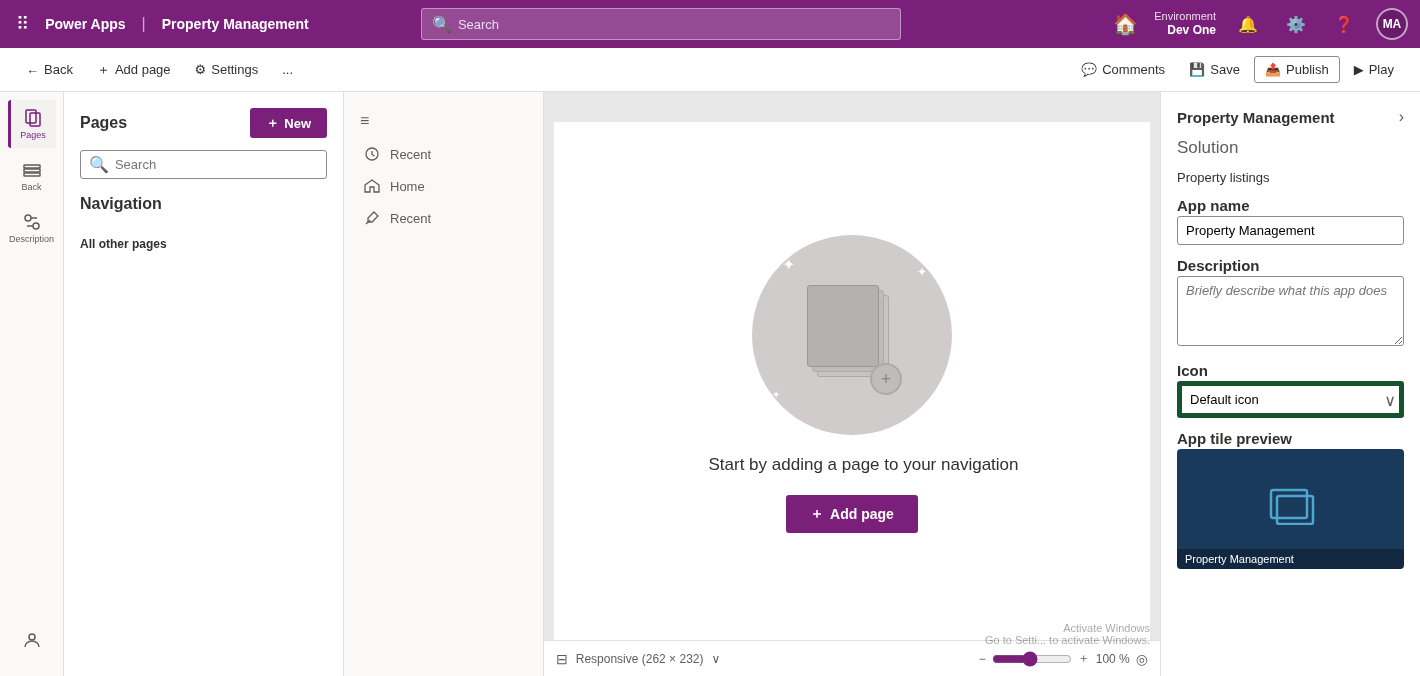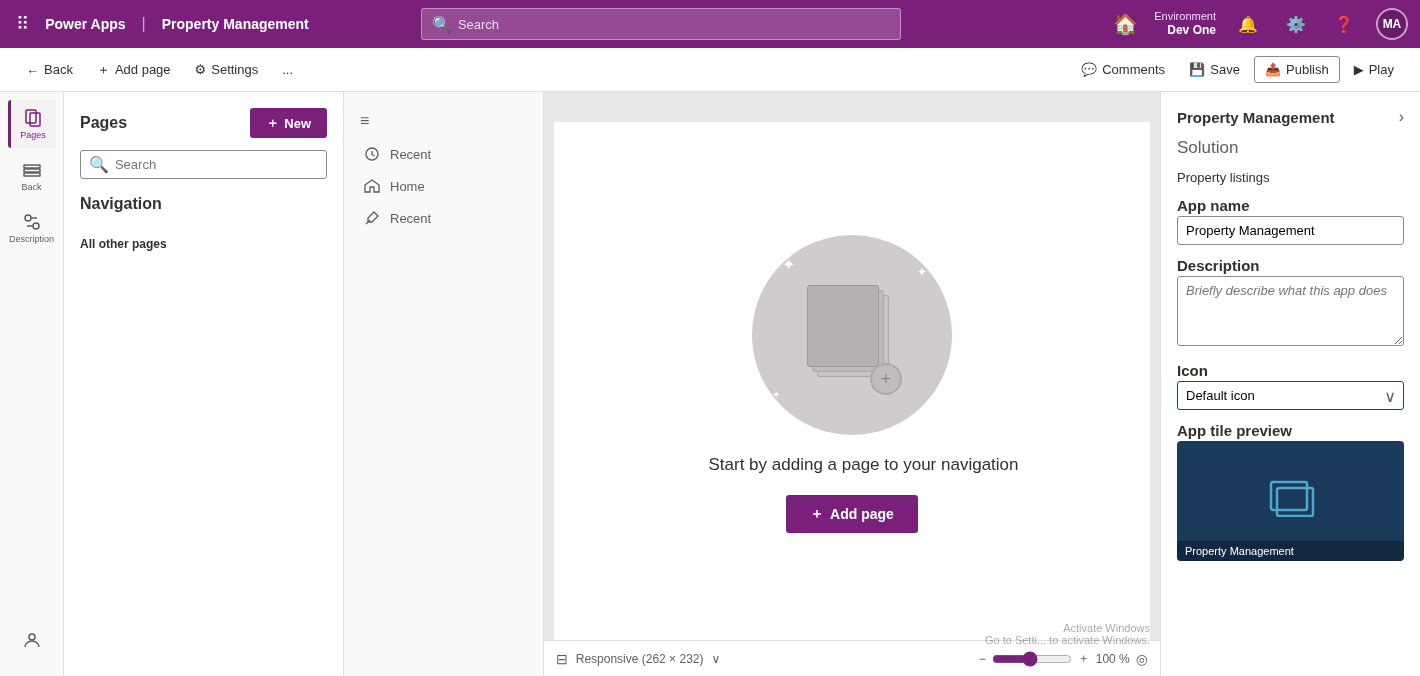--- a/index.html
+++ b/index.html
@@ -164,21 +164,21 @@
       width: 100%; border: 1px solid #8a8a8a; border-radius: 3px; padding: 6px 8px;
       font-size: 13px; outline: none;
     }
     .rp-textarea {
       width: 100%; border: 1px solid #8a8a8a; border-radius: 3px; padding: 6px 8px;
       font-size: 13px; outline: none; resize: vertical; min-height: 70px;
       color: #a0a0a0; font-style: italic;
     }
     .rp-select-wrap { position: relative; }
     .rp-select {
-      width: 100%; border: 1px solid #14532d; border-radius: 3px; padding: 6px 8px;
+      width: 100%; border: 5px solid #14532d; border-radius: 3px; padding: 6px 8px;
       font-size: 13px; outline: none; appearance: none; background: white; cursor: pointer;
     }
     .rp-select-chevron {
       position: absolute; right: 8px; top: 50%; transform: translateY(-50%);
       pointer-events: none; color: #605e5c;
     }
     .app-tile-preview {
       width: 100%; height: 120px; background: #1a3a5c; border-radius: 4px;
       display: flex; flex-direction: column; align-items: center; justify-content: center;
       gap: 8px; position: relative; overflow: hidden;

